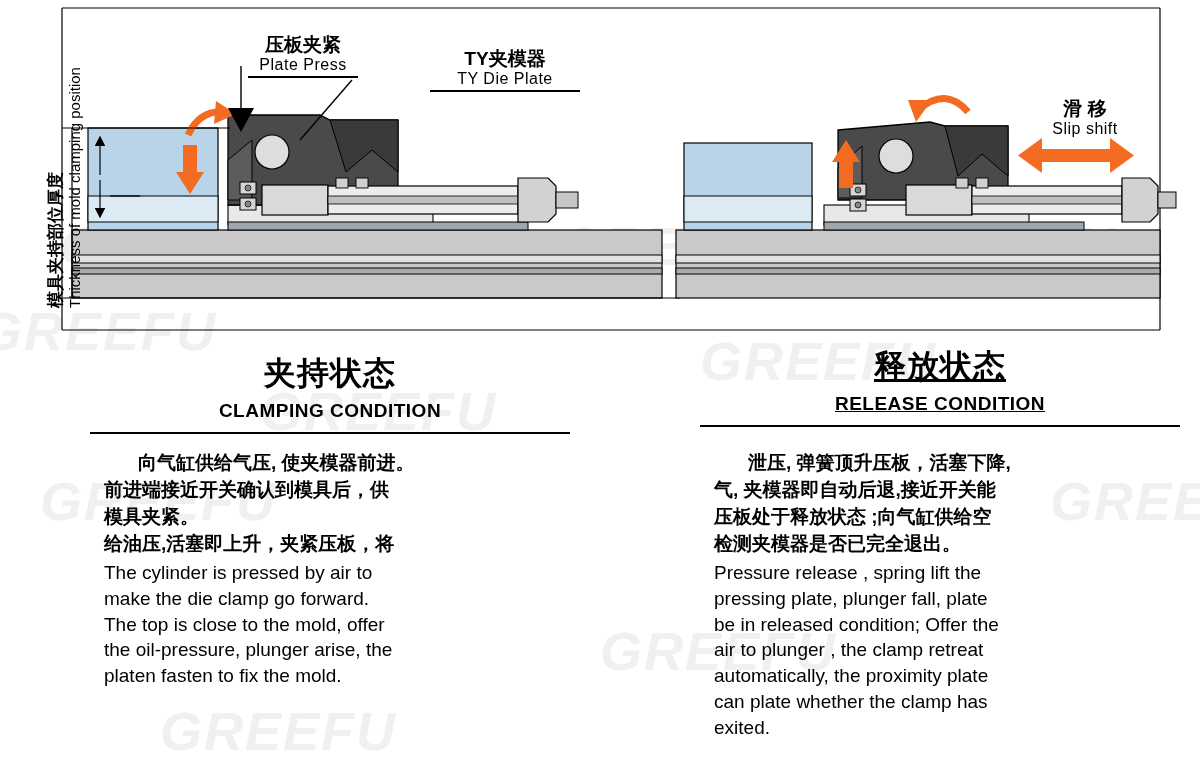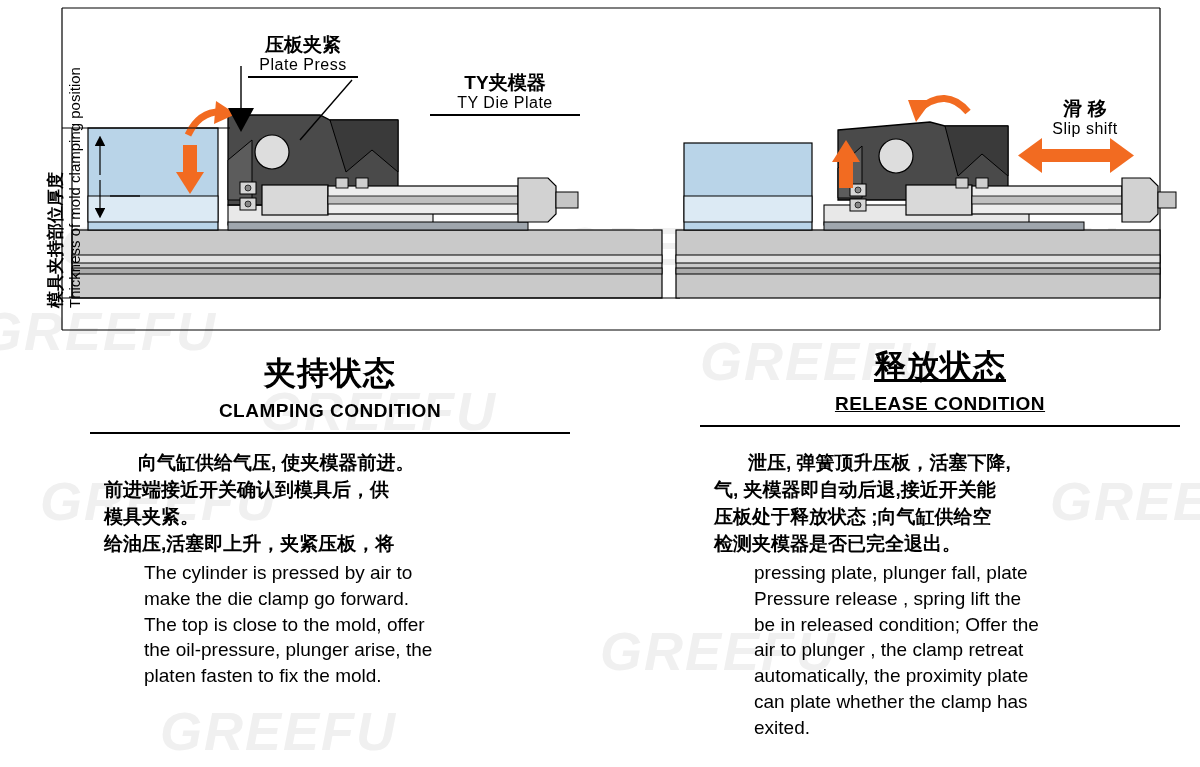--- a/index.html
+++ b/index.html
@@ -46,21 +46,21 @@
   
   .title-block{position:absolute;text-align:center;}
   .title-cn{font-size:32px;font-weight:bold;letter-spacing:1px;}
   .title-en{font-size:19px;font-weight:bold;margin-top:4px;letter-spacing:0.5px;}
   .rule{height:2px;background:#000;margin-top:10px;}
 
   
   .para{position:absolute;}
   .para .cn{font-size:19px;line-height:1.42;font-weight:700;}
   .para .cn .indent{display:block;}
-  .para .en{font-size:19px;line-height:1.36;margin-top:2px;margin-left:40px;}
+  .para .en{font-size:19px;line-height:1.36;margin-top:2px;}
 
   
   .callout{position:absolute;text-align:center;line-height:1.15;}
   .callout .cn{font-size:19px;font-weight:bold;}
   .callout .en{font-size:16px;letter-spacing:0.5px;}
   .underline{height:1.5px;background:#000;margin-top:2px;}
 
   .inline-lab{position:absolute;line-height:1.12;}
   .inline-lab .cn{font-size:17px;font-weight:bold;}
   .inline-lab .en{font-size:15px;}
@@ -202,21 +202,21 @@
     <span class="en">Thickness of mold clamping position</span>
   </div>
 </div>
 
 <div class="callout" style="left:248px;top:34px;width:110px;">
   <div class="cn">压板夹紧</div>
   <div class="en">Plate Press</div>
   <div class="underline" style="width:110px;"></div>
 </div>
 
-<div class="callout" style="left:430px;top:48px;width:150px;margin-top:24px;">
+<div class="callout" style="left:430px;top:48px;width:150px;">
   <div class="cn">TY夹模器</div>
   <div class="en">TY Die Plate</div>
   <div class="underline" style="width:150px;"></div>
 </div>
 
 <div class="inline-lab" style="left:106px;top:188px;">
   <div class="cn">模 具</div>
   <div class="en">Mould</div>
 </div>
 
@@ -264,21 +264,21 @@
 </div>
 
 <div class="para" style="left:714px;top:450px;width:480px;">
   <div class="cn">
     <span class="indent" style="text-indent:34px;">泄压, 弹簧顶升压板，活塞下降,</span>
     <span class="indent">气, 夹模器即自动后退,接近开关能</span>
     <span class="indent">压板处于释放状态 ;向气缸供给空</span>
     <span class="indent">检测夹模器是否已完全退出。</span>
   </div>
   <div class="en">
+    <div>Pressure release , spring lift the</div>
     <div>pressing plate, plunger fall, plate</div>
-    <div>Pressure release , spring lift the</div>
     <div>be in released condition; Offer the</div>
     <div>air to plunger  , the clamp retreat</div>
     <div>automatically, the proximity plate</div>
     <div>can plate whether the clamp has</div>
     <div>exited.</div>
   </div>
 </div>
 
 </body></html>

